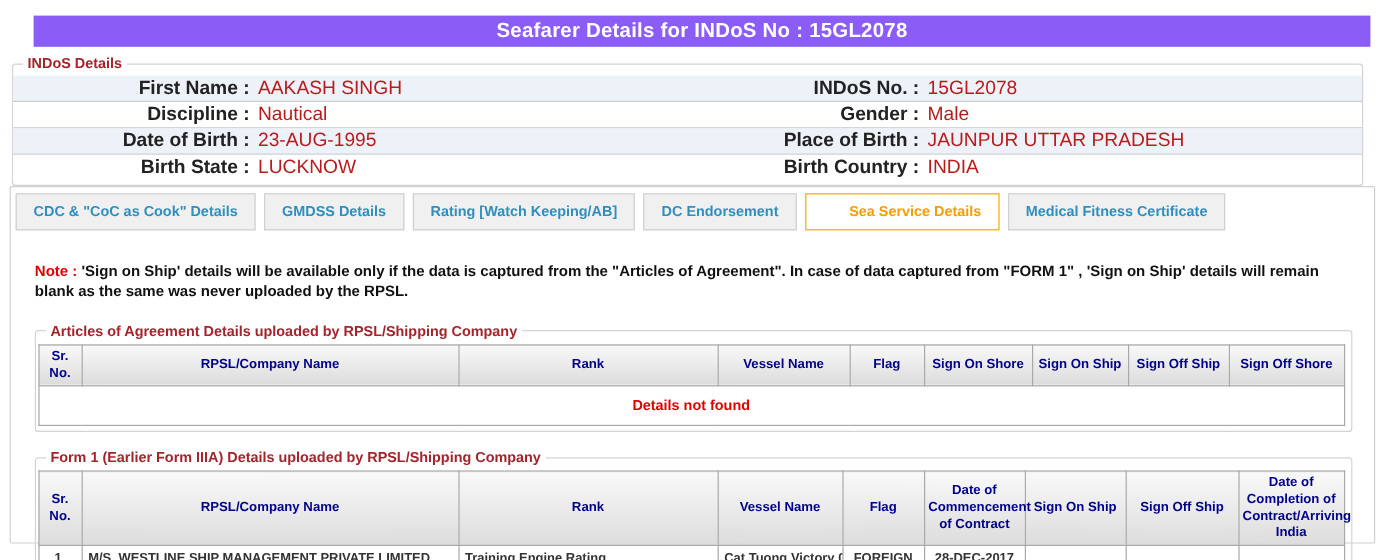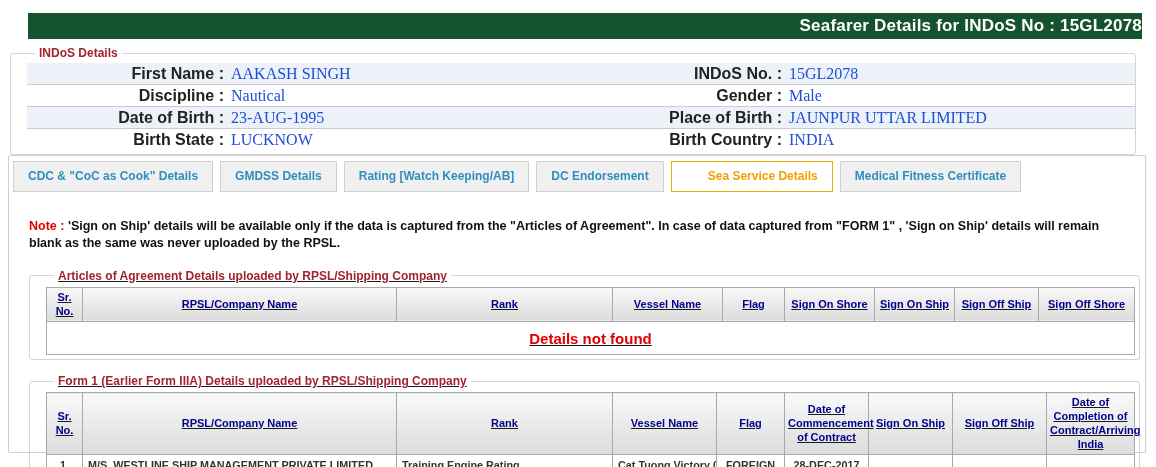--- a/index.html
+++ b/index.html
@@ -8,58 +8,58 @@
     width: 1156px; height: 467px;
     font-family: "Liberation Sans", sans-serif;
     color: #1a1a1a;
     position: relative;
     overflow: hidden;
   }
   
   .title-bar {
     margin: 13px 14px 0 28px;
     height: 26px;
-    background: #14532d;
+    background: #8b5cf6;
     color: #fff;
     font-size: 17px;
     font-weight: bold;
-    text-align: right;
+    text-align: center;
     line-height: 26px;
     letter-spacing: 0.2px;
   }
   
   fieldset {
     border: 1px solid #d4d4d4;
     border-radius: 3px;
   }
   legend {
     color: #a3242c;
     font-size: 12px;
     font-weight: bold;
     padding: 0 4px;
     margin-left: 8px;
   }
   .indos-fs {
     margin: 7px 10px 0 10px;
     width: 1126px;
-    padding: 3px 0 3px 16px;
+    padding: 3px 0 3px 0;
   }
   .irow {
     display: flex;
     height: 22px;
     align-items: center;
     border-bottom: 1px solid #c9cdd2;
     font-size: 16px;
   }
   .irow:last-child { border-bottom: none; }
   .irow.odd { background: #edf2f9; }
   .irow.even { background: #ffffff; }
   .icell { white-space: nowrap; overflow: hidden; }
   .ilabel { font-weight: bold; color: #222; text-align: right; }
-  .ivalue { text-align: left; padding-left: 7px; color: #1d4ed8; font-family: Liberation Serif, serif; }
+  .ivalue { text-align: left; padding-left: 7px; color: #b91c1c; }
   .c-l1 { width: 197px; }
   .c-v1 { width: 440px; }
   .c-l2 { width: 118px; }
   .c-v2 { flex: 1; }
   
   .main {
     position: absolute;
     left: 8px; top: 155px;
     width: 1138px; height: 298px;
     border: 1px solid #d0d0d0;
@@ -94,22 +94,21 @@
     font-size: 12.5px;
     font-weight: bold;
     line-height: 1.35;
     color: #111;
   }
   .note-prefix { color: #e00000; text-align: center; }
   
   .tbl-fs {
     margin: 17px 20px 0 20px;
     width: 1098px;
-    padding: 3px 4px 4px 16px;
-    text-decoration: underline;
+    padding: 3px 4px 4px 0;
   }
   .tbl-fs2 { margin-top: 14px; }
   table {
     border-collapse: collapse;
     table-layout: fixed;
     width: 1088px;
     margin: 1px auto 0 auto;
   }
   th, td { border: 1px solid #a9a9a9; }
   th {
@@ -129,21 +128,21 @@
     padding: 3px 5px;
     height: 20px;
     vertical-align: middle;
     white-space: nowrap;
     overflow: hidden;
   }
   td.center { text-align: center; }
   td.left { text-align: left; }
   td.empty-msg {
     color: #e00000;
-    font-size: 15px;
+    font-size: 12px;
     text-align: center;
     height: 33px;
     padding: 2px;
   }
   .t1 th { height: 24px; }
 </style>
 </head>
 <body>
 
 <div class="title-bar">Seafarer Details for INDoS No : 15GL2078</div>
@@ -160,21 +159,21 @@
       <div class="irow even">
         <div class="icell c-l1 ilabel">Discipline :</div>
         <div class="icell c-v1 ivalue">Nautical</div>
         <div class="icell c-l2 ilabel">Gender :</div>
         <div class="icell c-v2 ivalue">Male</div>
       </div>
       <div class="irow odd">
         <div class="icell c-l1 ilabel">Date of Birth :</div>
         <div class="icell c-v1 ivalue">23-AUG-1995</div>
         <div class="icell c-l2 ilabel">Place of Birth :</div>
-        <div class="icell c-v2 ivalue">JAUNPUR UTTAR LIMITED</div>
+        <div class="icell c-v2 ivalue">JAUNPUR UTTAR PRADESH</div>
       </div>
       <div class="irow even">
         <div class="icell c-l1 ilabel">Birth State :</div>
         <div class="icell c-v1 ivalue">LUCKNOW</div>
         <div class="icell c-l2 ilabel">Birth Country :</div>
         <div class="icell c-v2 ivalue">INDIA</div>
       </div>
     </div>
 </fieldset>
 

